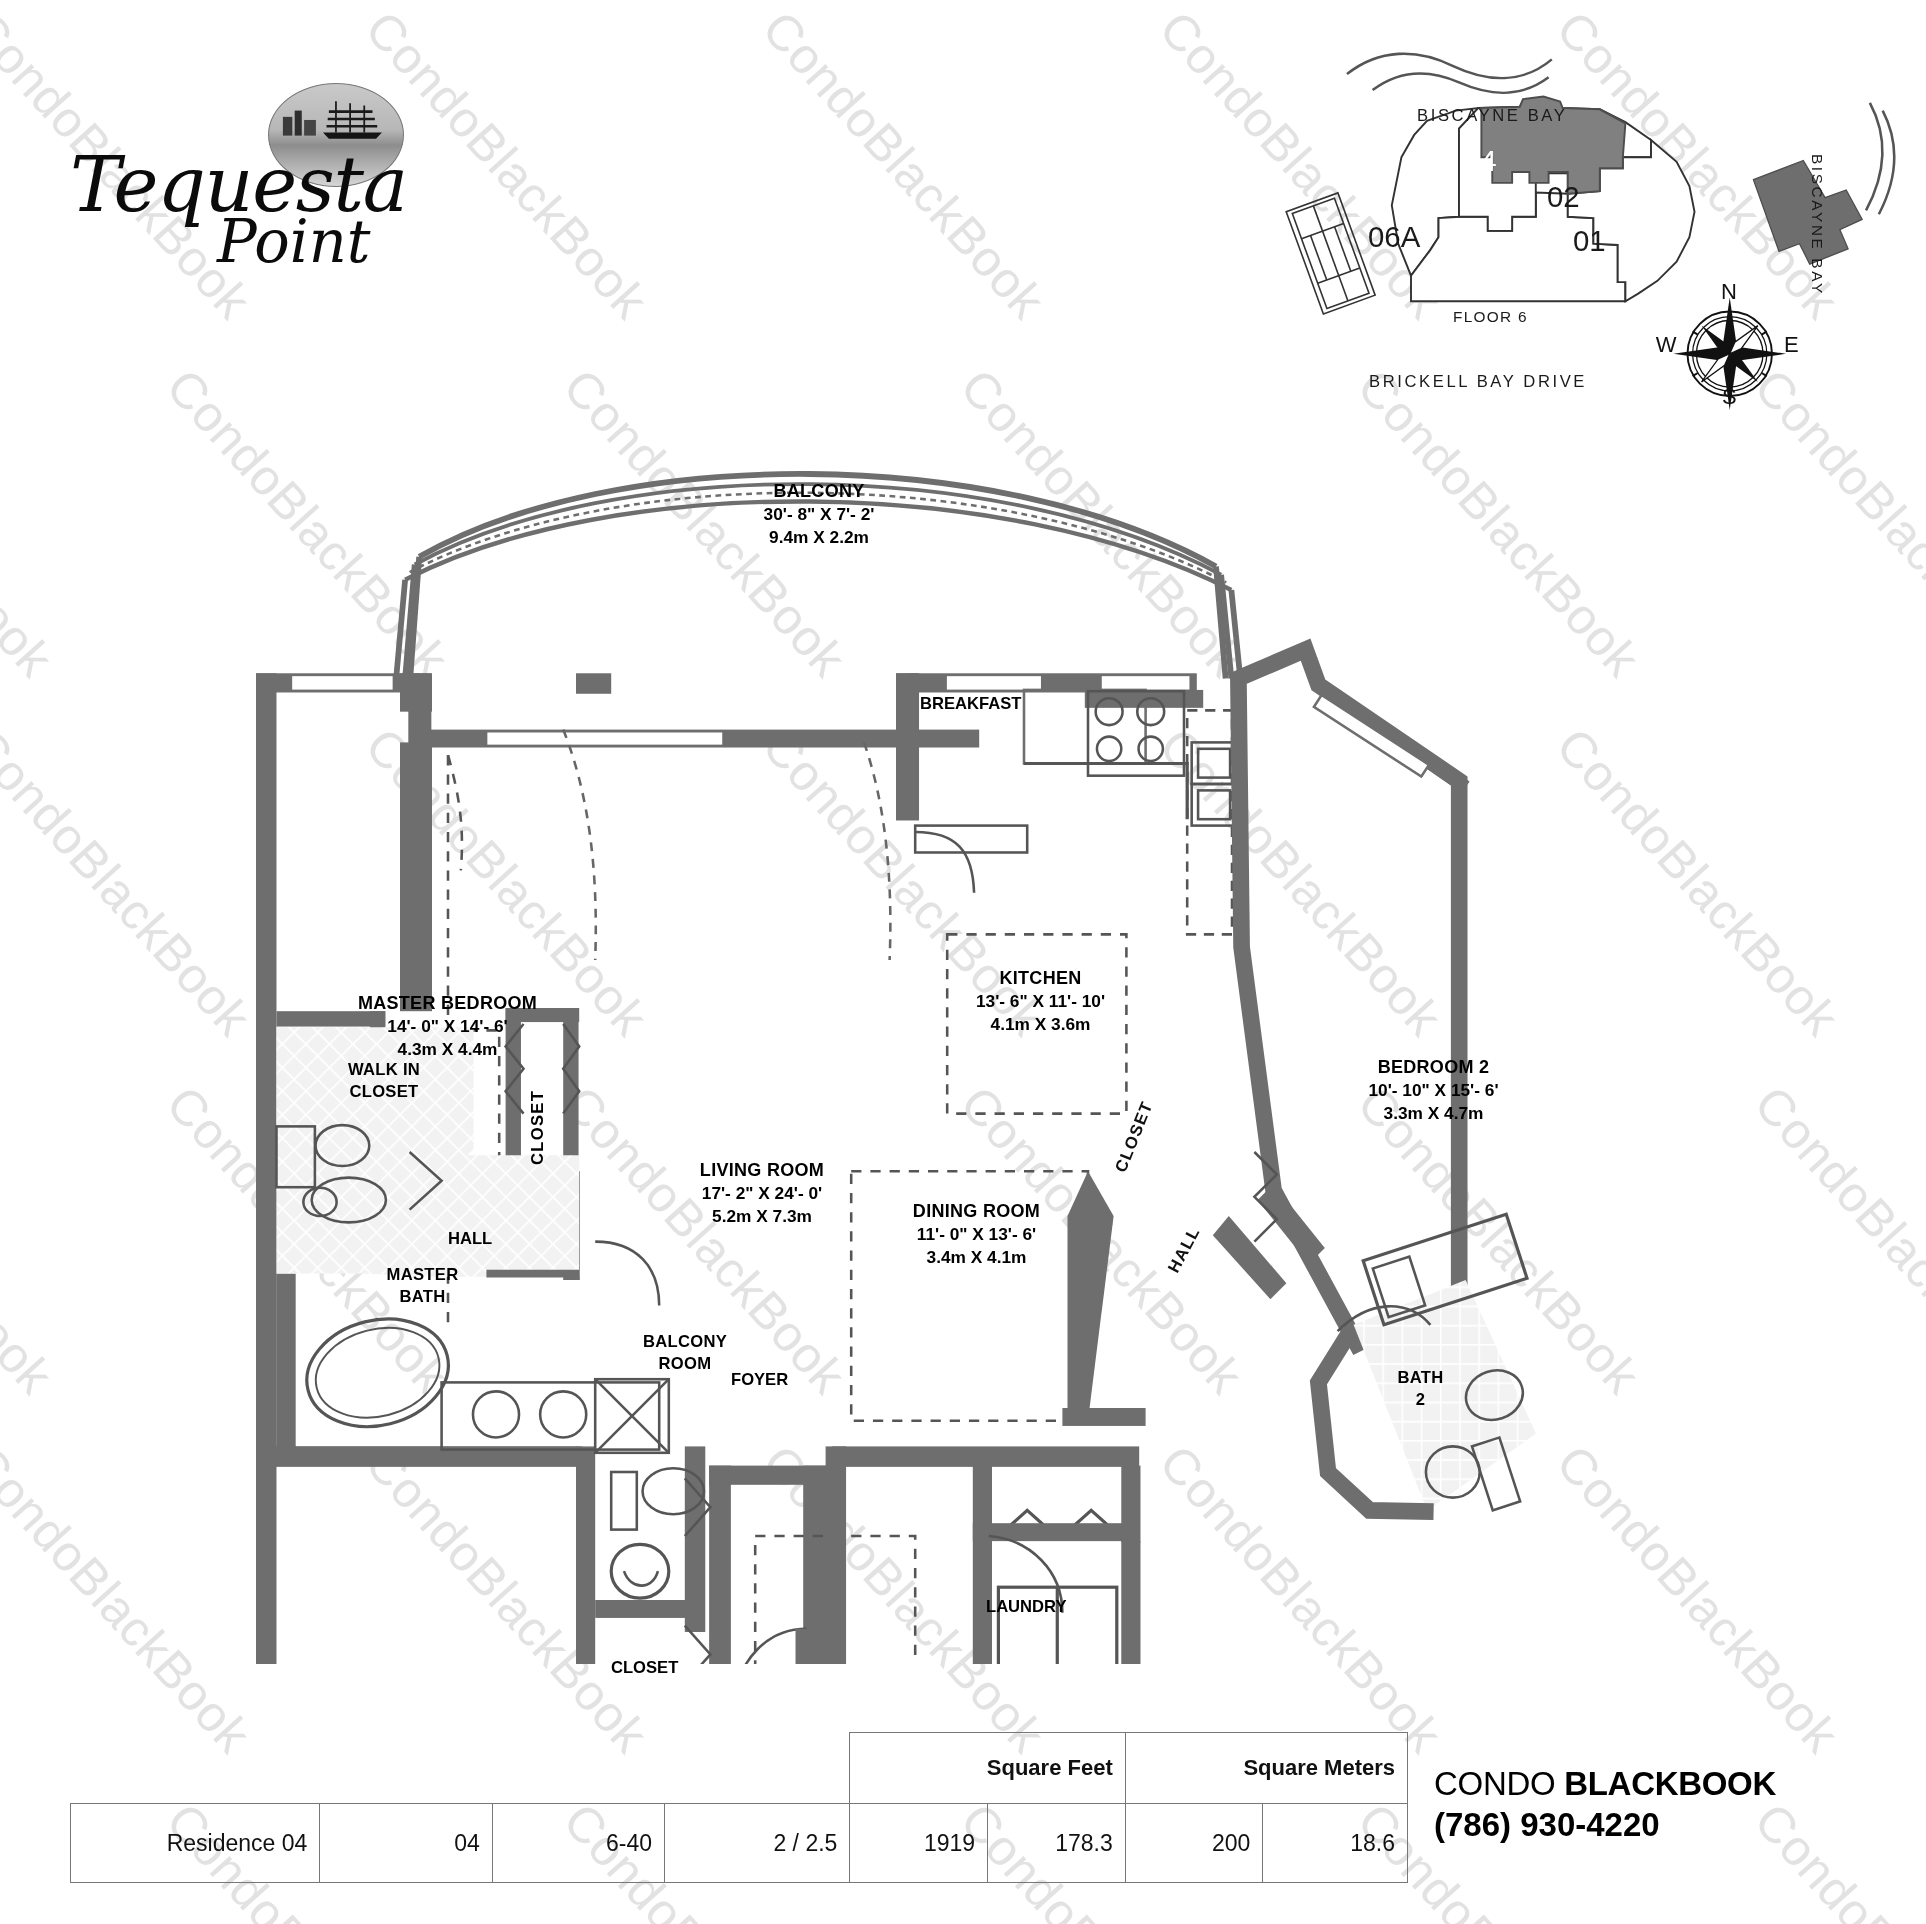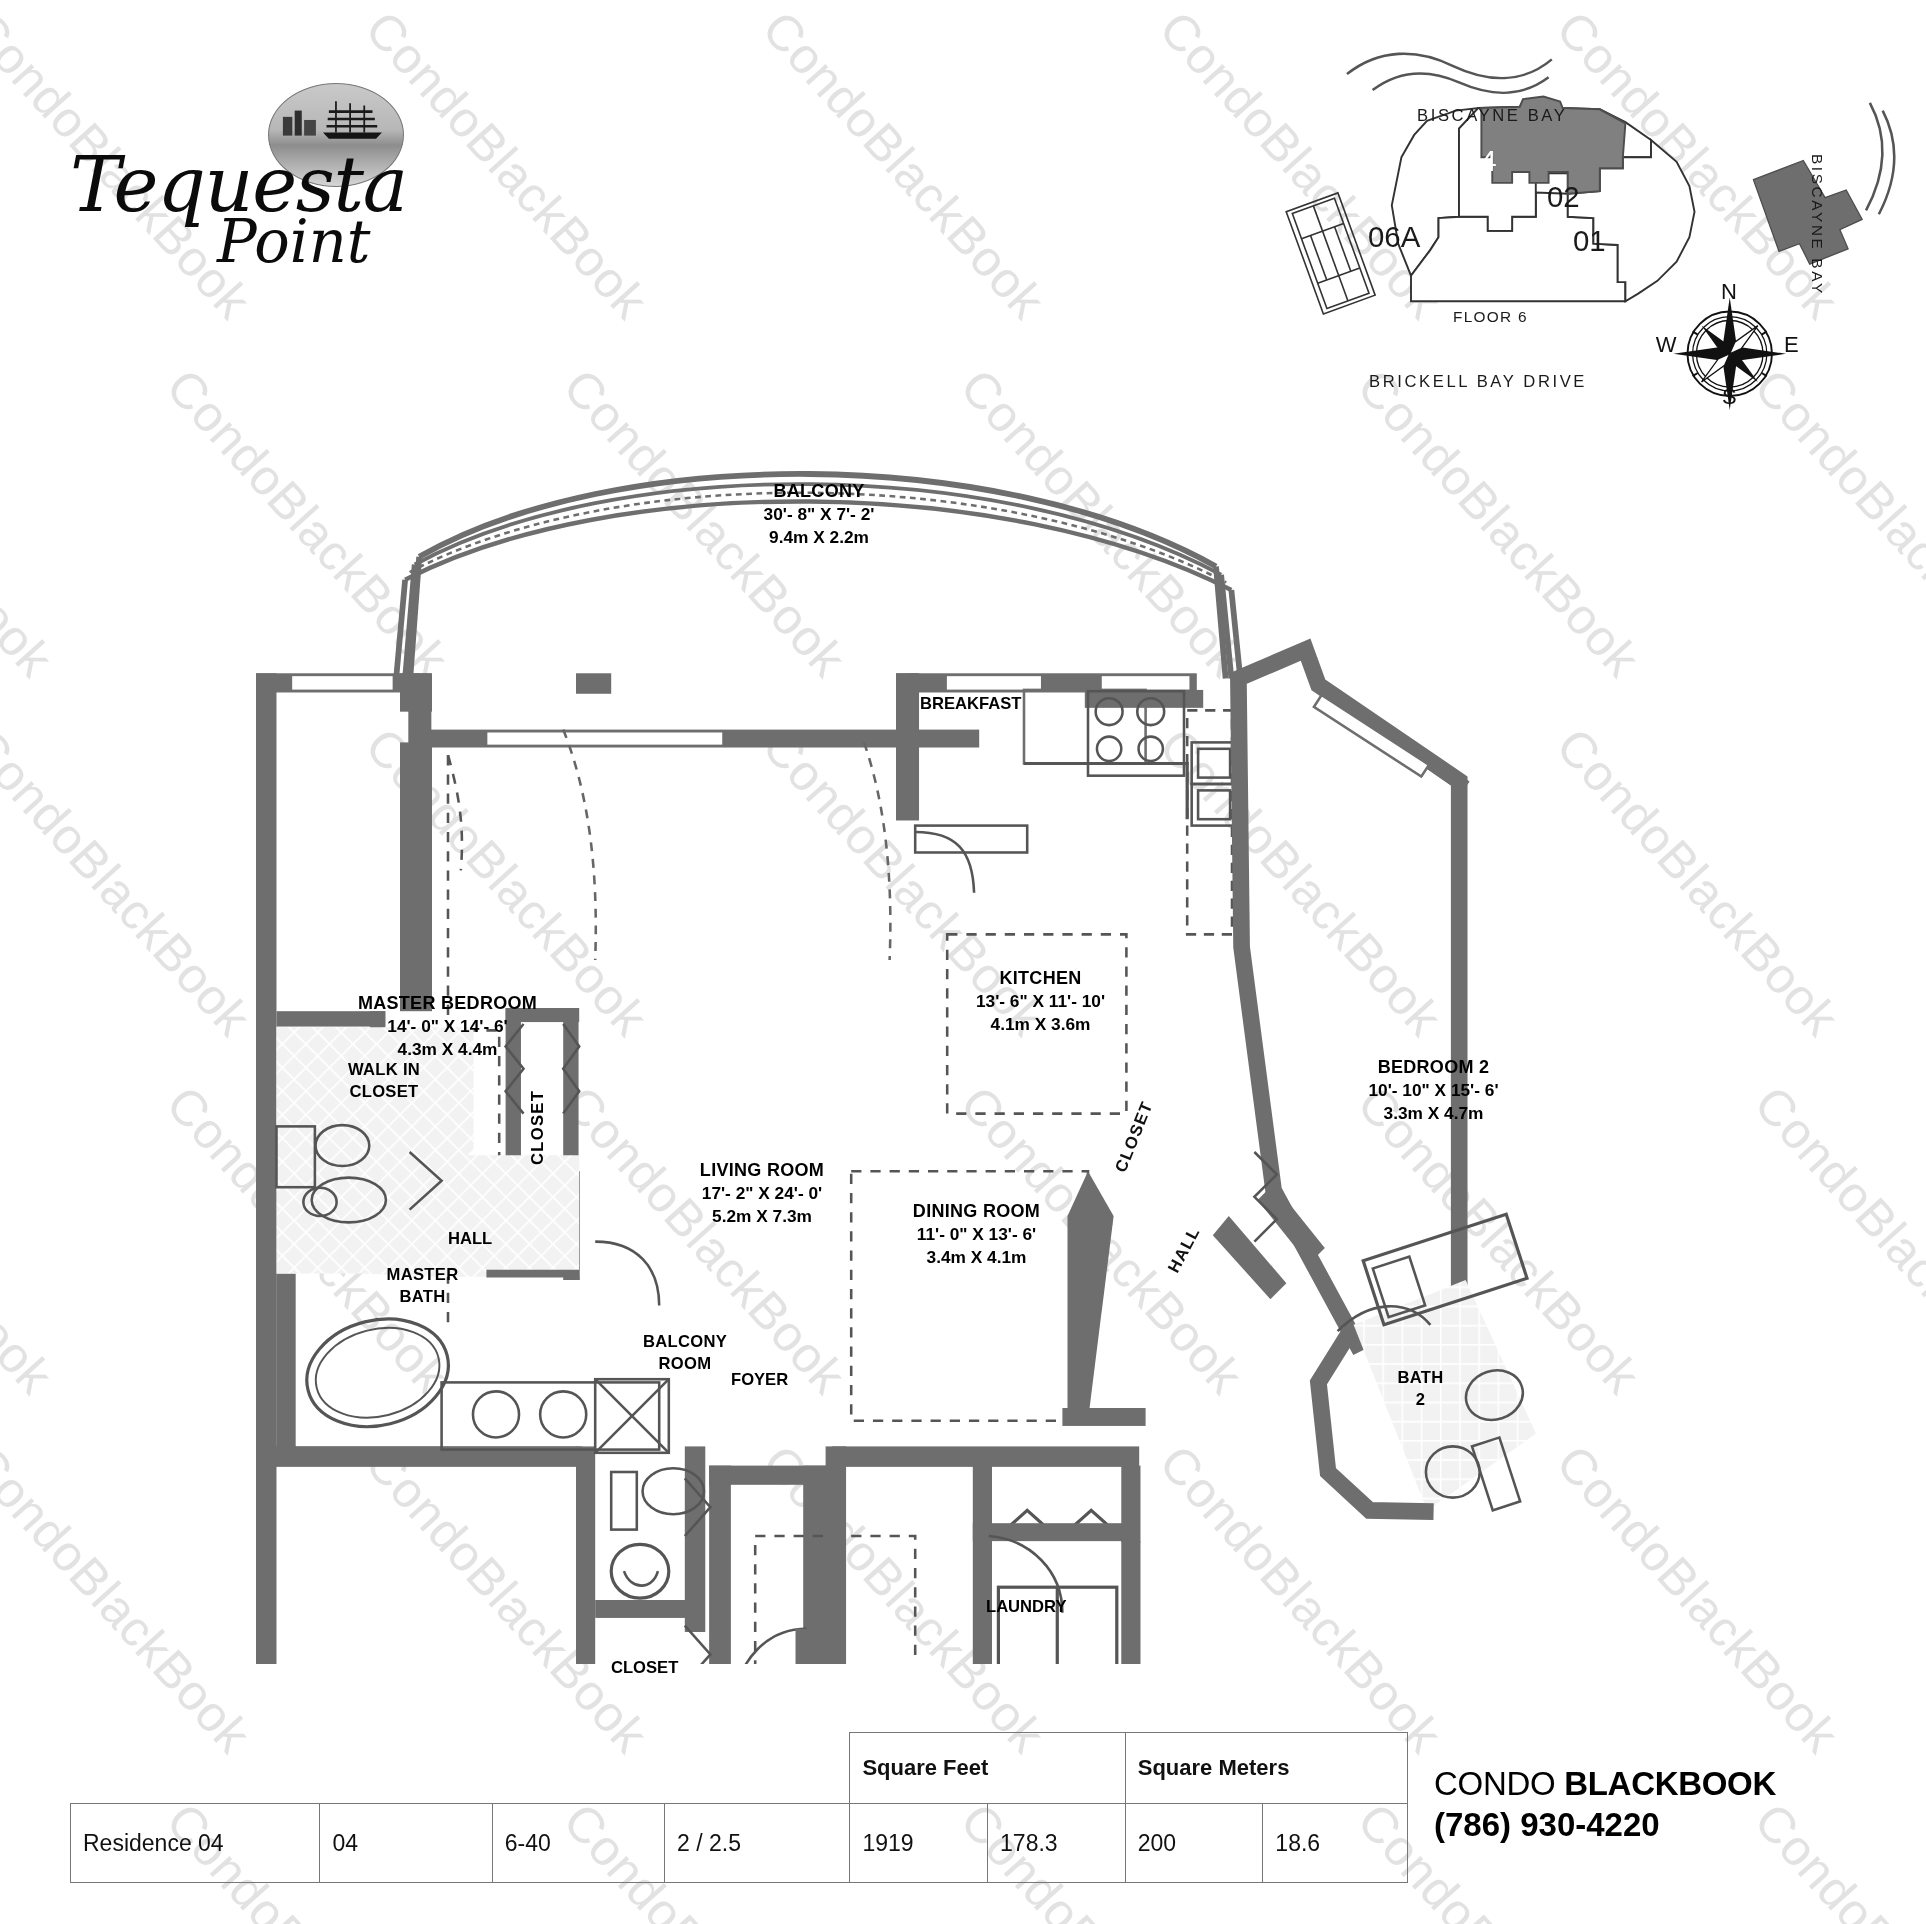--- a/index.html
+++ b/index.html
@@ -52,21 +52,21 @@
   .rlabel .dm{font-size:17.3px;letter-spacing:0px;}
   .rlabel.sm .nm{font-size:16.6px;}
   .vlabel{position:absolute;font-weight:bold;font-size:16.6px;color:#000;
      writing-mode:vertical-rl;transform:rotate(180deg);letter-spacing:1.3px;}
   .rot{position:absolute;font-weight:bold;font-size:16.6px;color:#000;}
 
   
   #tblwrap{position:absolute;left:70px;top:1732px;width:1338px;z-index:20;}
   table.spec{border-collapse:collapse;width:1338px;
      font-family:"Liberation Sans",sans-serif;}
-  table.spec td,table.spec th{border:1.3px solid #777;text-align:left;
+  table.spec td,table.spec th{border:1.3px solid #777;text-align:right;
      font-weight:normal;color:#111;padding:12px;}
   table.spec .hdr{font-size:22px;height:46px;font-weight:bold;}
   table.spec .hdr2{font-size:20.5px;height:46px;}
   table.spec .val{font-size:23px;height:54px;}
   td.nb{border:none !important;}
 
   
   #cbb{position:absolute;left:1434px;top:1757px;z-index:20;text-align:left;}
   #cbb .l1{font-size:33px;font-weight:bold;letter-spacing:-0.3px;color:#000;
      font-family:"Liberation Sans",sans-serif;margin-top:8px;}

